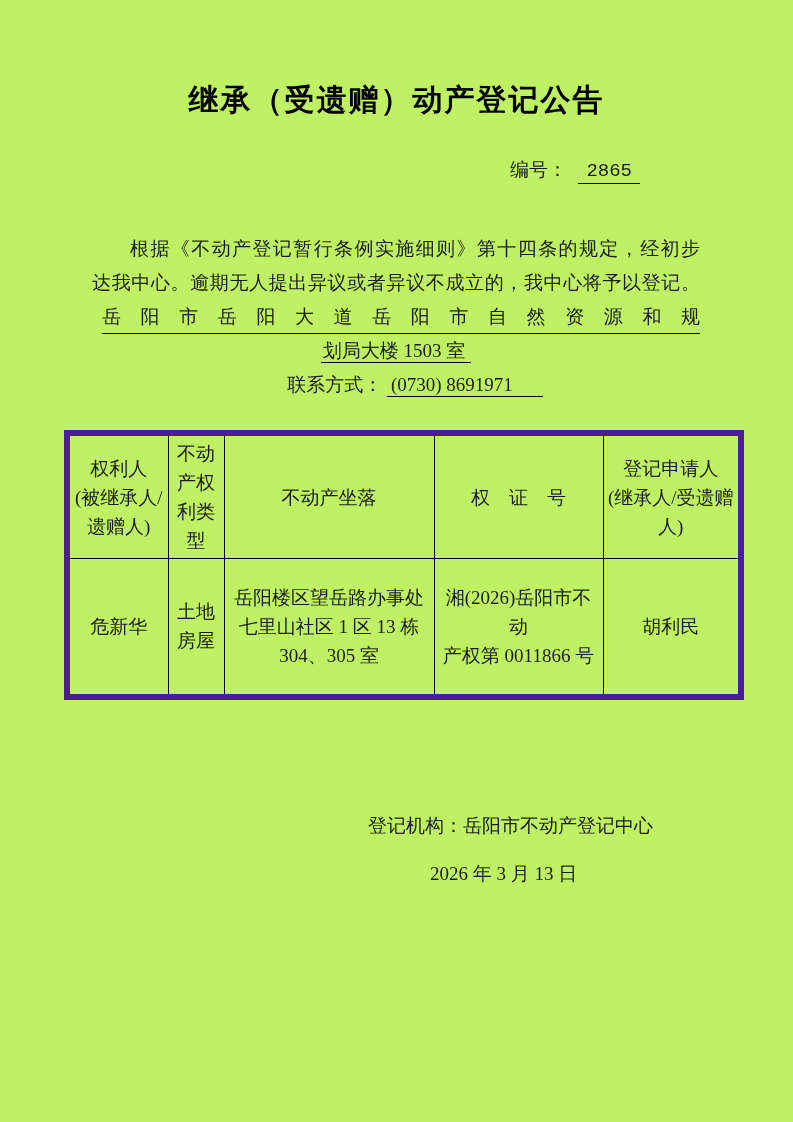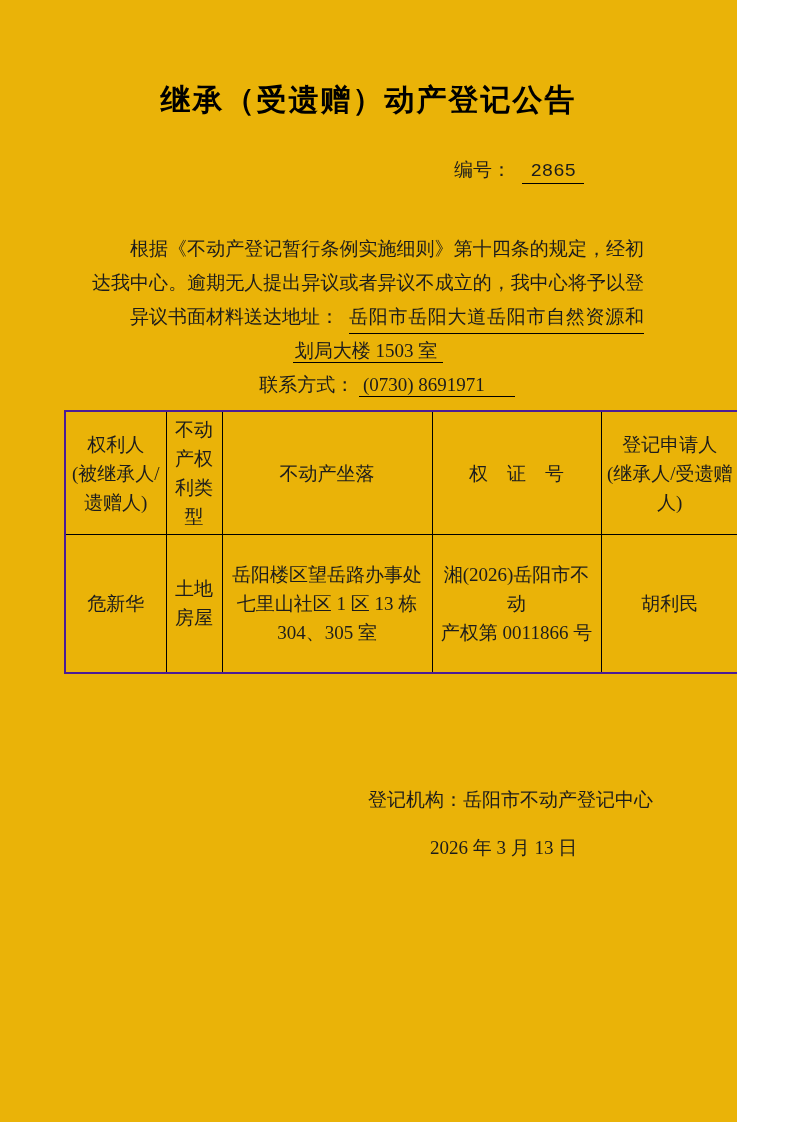--- a/index.html
+++ b/index.html
@@ -1,21 +1,21 @@
 <!DOCTYPE html>
 <html><head>
 <meta charset="utf-8">
 <style>
   * { margin: 0; padding: 0; box-sizing: border-box; }
   html, body { background: #ffffff; }
   .page {
     position: relative;
-    width: 737px;
+    width: 793px;
     height: 1122px;
-    background: #eab308;
+    background: #bef264;
     color: #1c1c1c;
     font-family: "Liberation Serif", serif;
     padding-top: 78px;
     overflow: hidden;
   }
   .doc-title {
     text-align: center;
     font-family: "Liberation Sans", sans-serif;
     font-weight: bold;
     font-size: 30px;
@@ -58,23 +58,23 @@
     margin-left: 10px;
   }
   .addr-value::after { content: ""; display: inline-block; width: 100%; height: 0; }
   .plain-line { height: 34px; text-align: center; }
   .u-span { border-bottom: 1px solid #000; padding: 0 6px 1px 2px; }
   .u-span-wide { border-bottom: 1px solid #000; padding: 0 30px 1px 4px; }
 
   table.notice-table {
     border-collapse: collapse;
     table-layout: fixed;
-    margin: 8px 0 0 64px;
+    margin: 28px 0 0 64px;
     width: 674px;
-    border: 2px solid #4c1d95;
+    border: 6px solid #4c1d95;
     font-size: 19px;
   }
   table.notice-table td {
     border: 1px solid #000;
     text-align: center;
     vertical-align: middle;
     white-space: pre-line;
     line-height: 29px;
     padding: 3px 2px;
     font-weight: normal;
@@ -103,21 +103,20 @@
   <div class="number-line">
     <span>编号：</span>
     <span class="number-value">2865</span>
   </div>
 
   <div class="body-block">
     <div class="jline indent">根据《不动产登记暂行条例实施细则》第十四条的规定，经初步</div>
     <div class="jline">达我中心。逾期无人提出异议或者异议不成立的，我中心将予以登记。</div>
 
     <div class="addr-line">
-      <span class="addr-label">异议书面材料送达地址：</span>
       <span class="addr-value">岳阳市岳阳大道岳阳市自然资源和规</span>
     </div>
     <div class="plain-line">
       <span class="u-span">划局大楼 1503 室</span>
     </div>
 
     <div class="plain-line indent">
       <span>联系方式：</span>
       <span class="u-span-wide">(0730)  8691971</span>
     </div>

